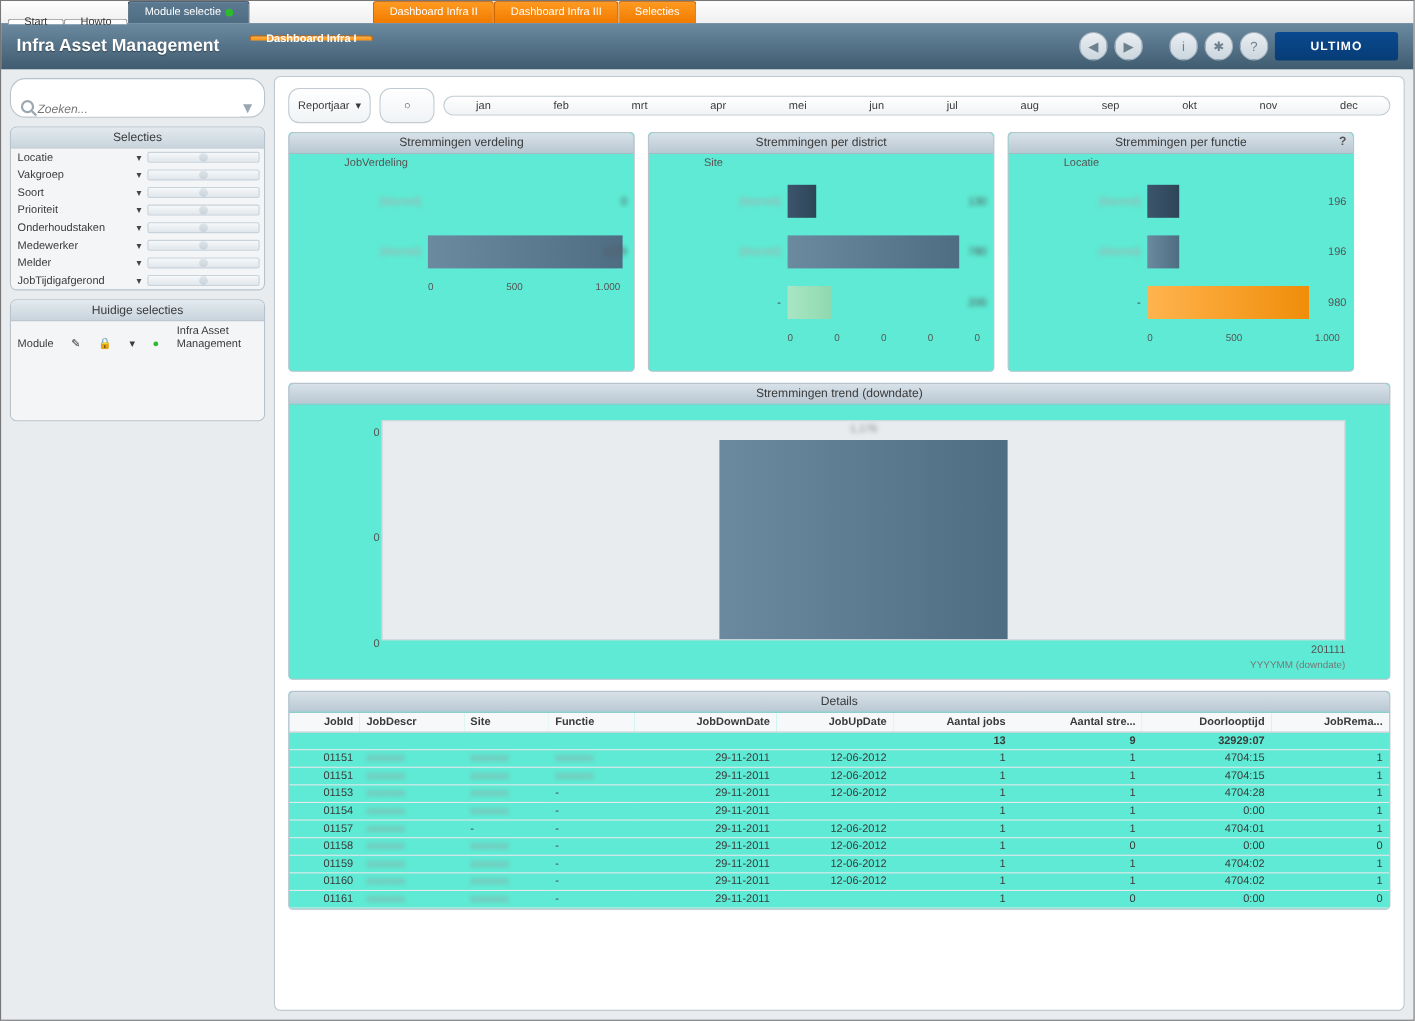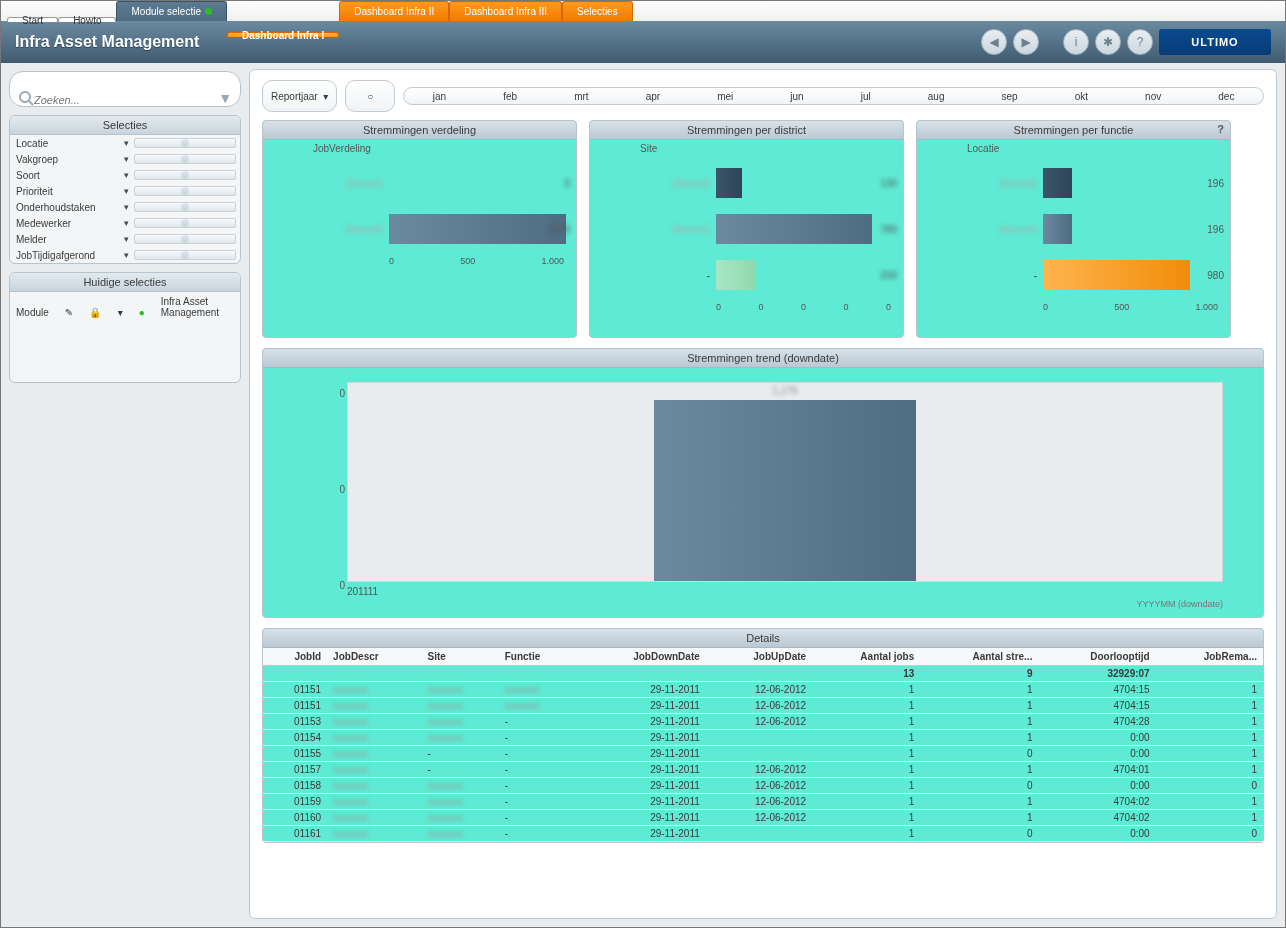--- a/index.html
+++ b/index.html
@@ -50,21 +50,21 @@
 .hbar-fill.darkblue{ background:linear-gradient(to right,#3c556c,#2e4558);}
 .hbar-fill.mint{ background:linear-gradient(to right,#a8e6c4,#8fd9af);}
 .hbar-fill.orange{ background:linear-gradient(to right,#ffb44e,#f08d0a);}
 .hbar-val { font-size:10px; color:#555; margin-left:4px;}
 .hbar-val.blur{filter:blur(2px);}
 .axis-x { display:flex; justify-content:space-between; font-size:9px; color:#555; margin-top:4px; padding:0 6px 0 76px;}
 .big-card { width:100%;}
 .trend-yaxis { position:absolute; left:10px; top:20px; bottom:26px; width:28px; display:flex; flex-direction:column; justify-content:space-between; align-items:flex-end; font-size:10px; color:#555;}
 .trend-plot { height:200px; background:#e8ecef; border:1px solid #d0d8de; position:relative; margin-left:0;}
 .trend-bar { position:absolute; bottom:0; background:linear-gradient(to right,#6b8aa0,#4e6c82);}
-.trend-xlabel { text-align:left; font-size:10px; color:#555; margin-top:4px;}
+.trend-xlabel { text-align:right; font-size:10px; color:#555; margin-top:4px;}
 .trend-sub { text-align:right; font-size:9px; color:#777; margin-top:2px;}
 .details-card { margin-top:10px;}
 table.details { width:100%; border-collapse:collapse; font-size:10px;}
 table.details th { text-align:left; padding:3px 6px; border-bottom:1px solid #c2cbd1; background:#f6f8fa;}
 table.details th.right,table.details td.right{text-align:right;}
 table.details td { padding:2px 6px; border-bottom:1px solid #e4e9ec;}
 table.details tr.totals td{font-weight:bold;}
 .blur2{filter:blur(2px);color:#999;}
 .details-wrap{position:relative; max-height:220px; overflow-y:scroll;}
 svg.mag-ic { width:16px;height:16px;}
@@ -397,32 +397,20 @@
                 <td><span class="blur2">xxxxxxx</span></td>
                 <td>-</td>
                 <td class="right">29-11-2011</td>
                 <td class="right"></td>
                 <td class="right">1</td>
                 <td class="right">1</td>
                 <td class="right">0:00</td>
                 <td class="right">1</td>
               </tr>
               <tr>
-                <td class="right">01155</td>
-                <td><span class="blur2">xxxxxxx</span></td>
-                <td>-</td>
-                <td>-</td>
-                <td class="right">29-11-2011</td>
-                <td class="right"></td>
-                <td class="right">1</td>
-                <td class="right">0</td>
-                <td class="right">0:00</td>
-                <td class="right">1</td>
-              </tr>
-              <tr>
                 <td class="right">01157</td>
                 <td><span class="blur2">xxxxxxx</span></td>
                 <td>-</td>
                 <td>-</td>
                 <td class="right">29-11-2011</td>
                 <td class="right">12-06-2012</td>
                 <td class="right">1</td>
                 <td class="right">1</td>
                 <td class="right">4704:01</td>
                 <td class="right">1</td>

